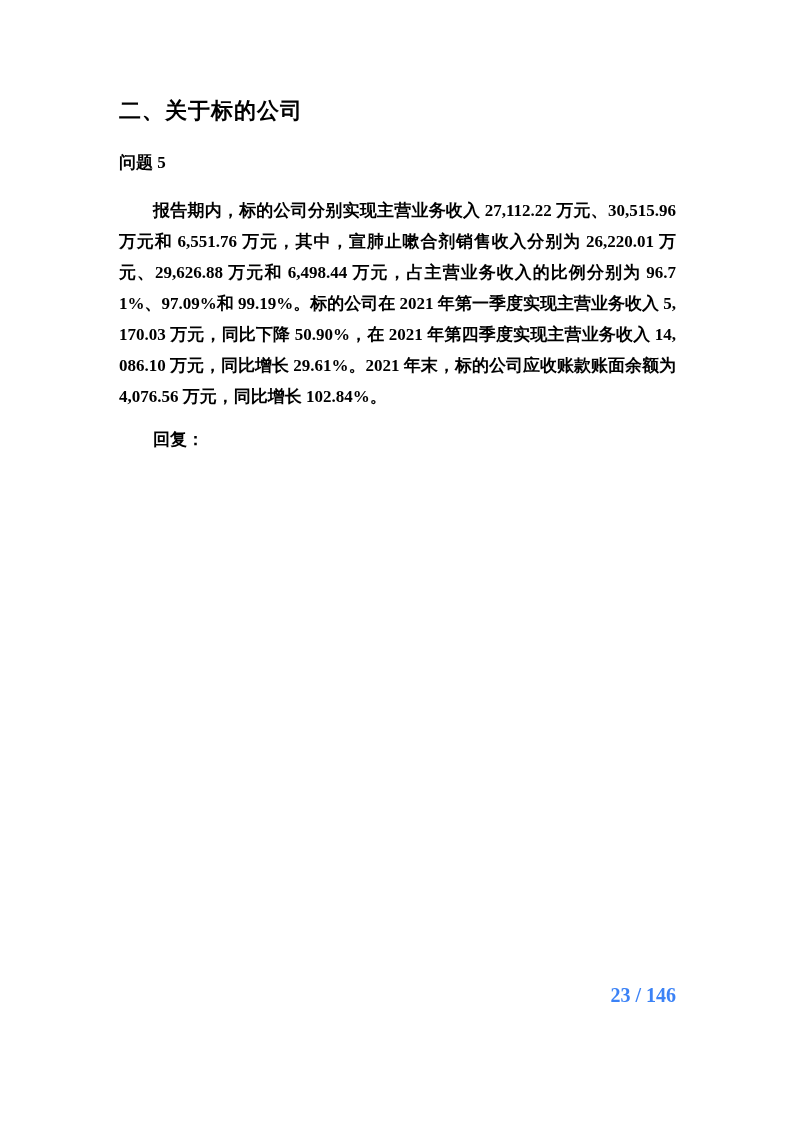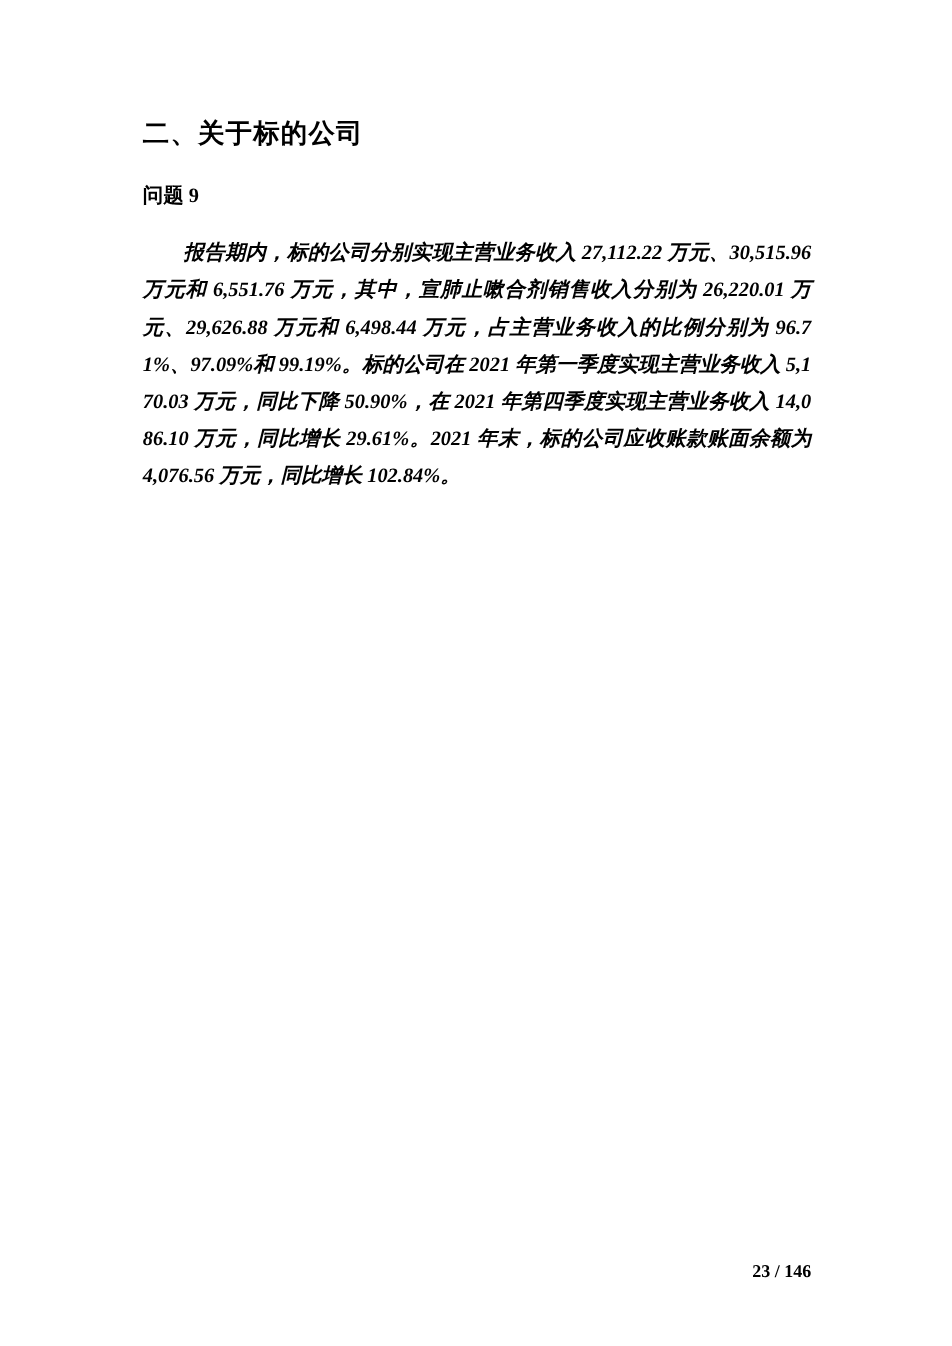--- a/index.html
+++ b/index.html
@@ -32,51 +32,51 @@
     margin: 0 0 22px 0;
   }
   p.body-para {
     font-size: 17px;
     font-weight: bold;
     line-height: 31px;
     text-align: justify;
     text-indent: 2em;
     margin: 12px 0 12px 0;
     word-break: break-all;
-    font-style: italic;
   }
   p.reply-para {
     font-size: 17px;
     font-weight: bold;
     line-height: 31px;
     text-indent: 2em;
     margin: 0;
   }
   .page-footer {
     position: absolute;
-    top: 1052px;
+    top: 984px;
     right: 117px;
-    font-size: 15px;
+    font-size: 20px;
     font-weight: bold;
     font-family: "Liberation Serif", "DejaVu Serif", serif;
-    color: #000000;
+    color: #3b82f6;
   }
 </style>
 </head>
 <body>
 
 <div class="page">
 
   <h1 class="section-title">二、关于标的公司</h1>
 
-  <h2 class="question-label">问题 9</h2>
+  <h2 class="question-label">问题 5</h2>
 
   <p class="body-para">报告期内，标的公司分别实现主营业务收入 27,112.22 万元、30,515.96 万元和 6,551.76 万元，其中，宣肺止嗽合剂销售收入分别为 26,220.01 万元、29,626.88 万元和 6,498.44 万元，占主营业务收入的比例分别为 96.71%、97.09%和 99.19%。标的公司在 2021 年第一季度实现主营业务收入 5,170.03 万元，同比下降 50.90%，在 2021 年第四季度实现主营业务收入 14,086.10 万元，同比增长 29.61%。2021 年末，标的公司应收账款账面余额为 4,076.56 万元，同比增长 102.84%。</p>
 
 
 
 
 
 
+  <p class="reply-para">回复：</p>
 
   <div class="page-footer">23 / 146</div>
 
 </div>
 
 </body></html>

